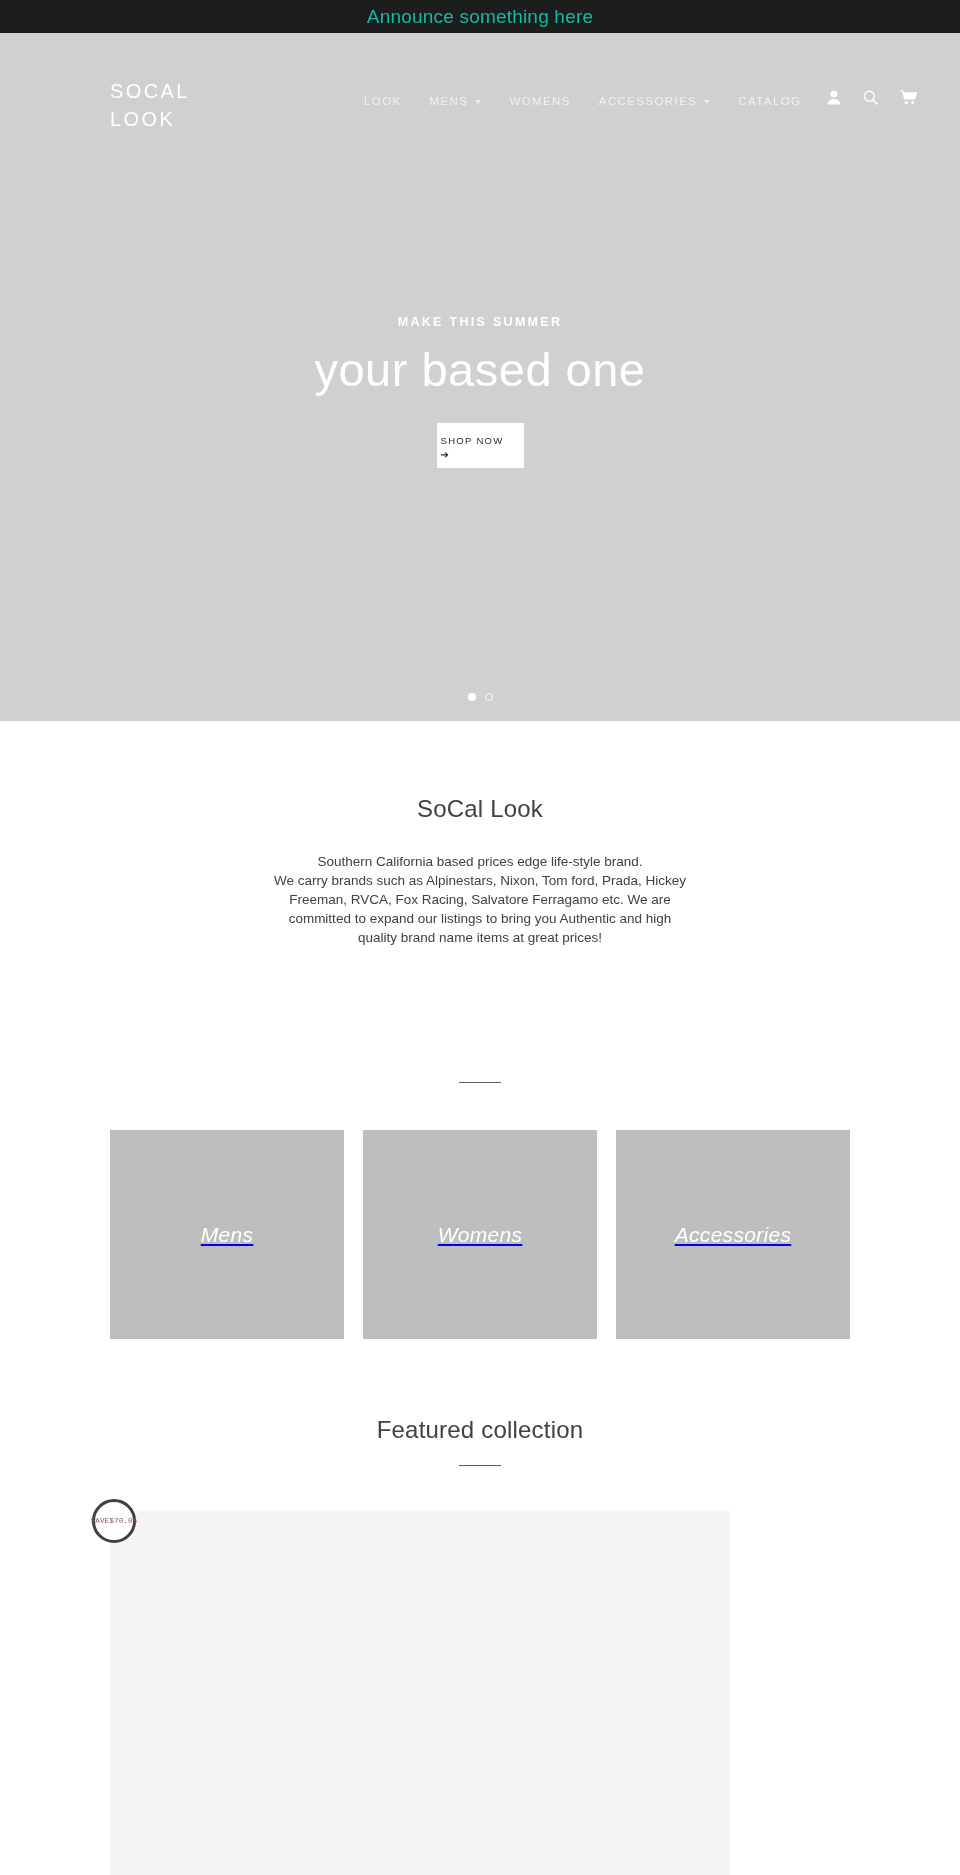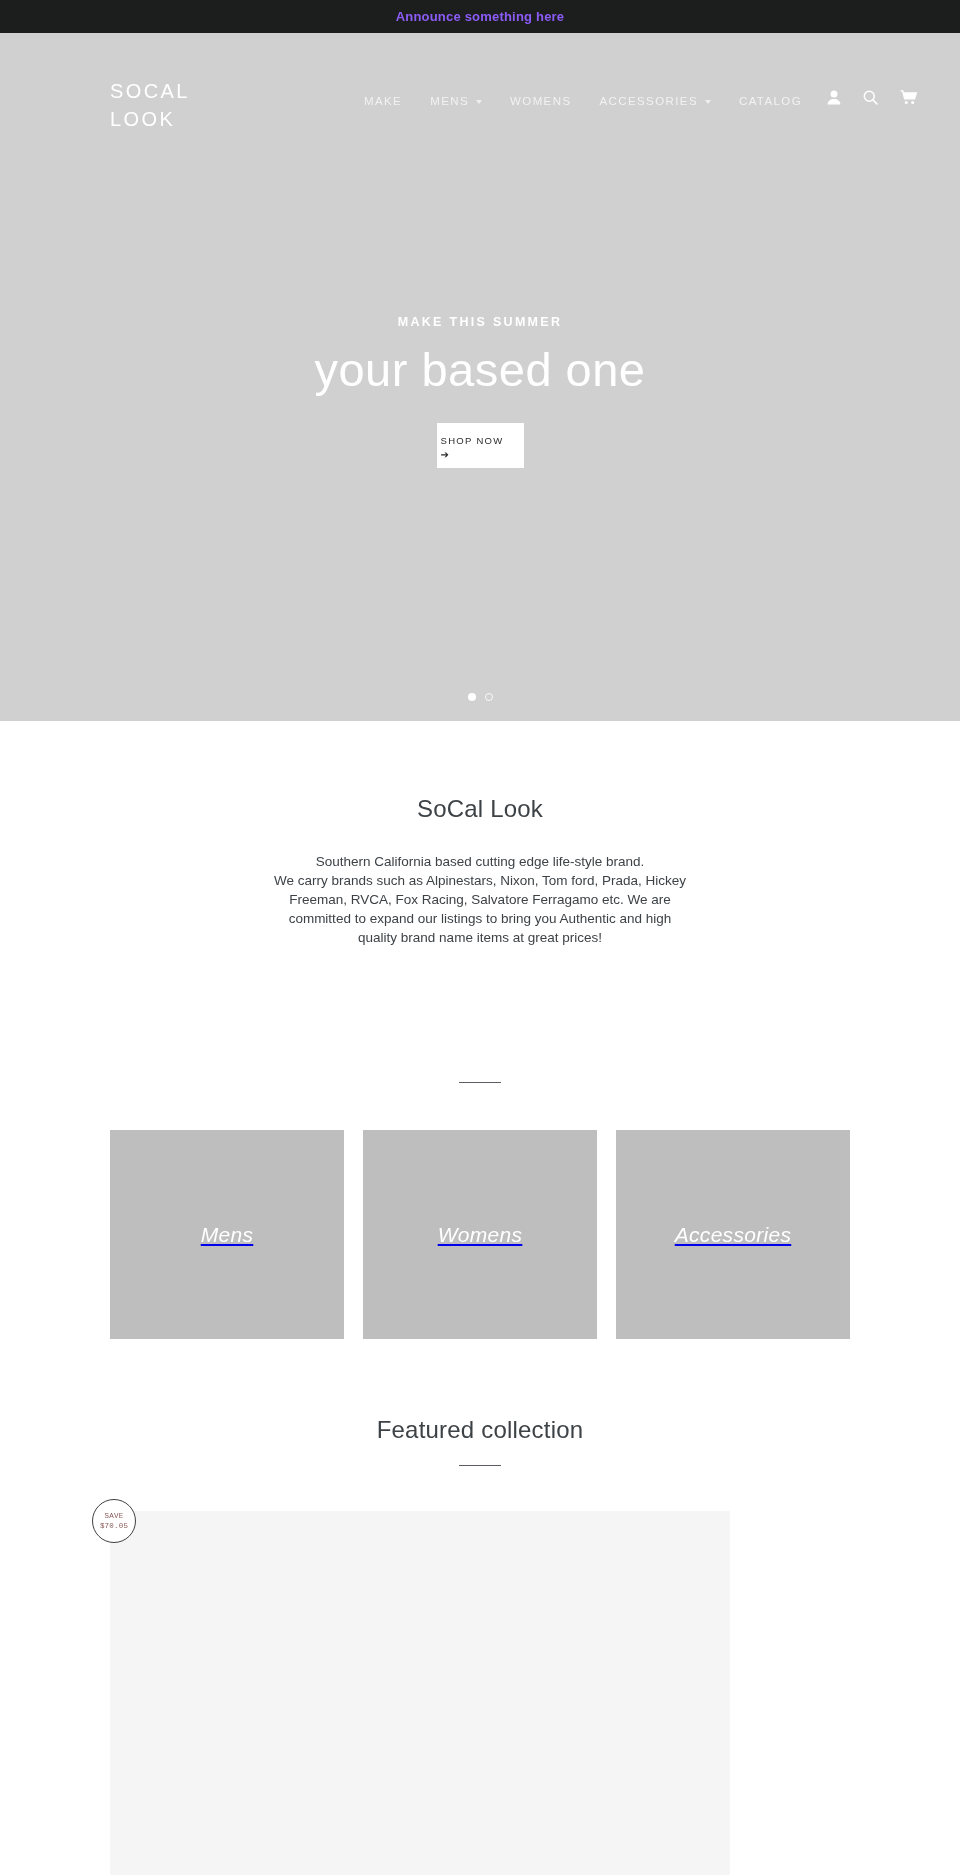--- a/index.html
+++ b/index.html
@@ -12,21 +12,21 @@
     overflow:hidden;
     -webkit-font-smoothing:antialiased;
   }
 
   
   .announce{
     height:33px; background:#1c1d1d;
     display:flex; align-items:center; justify-content:center;
   }
   .announce span{
-    color:#8b5cf6; font-size:13px; letter-spacing:.2px; font-weight:700;
+    color:#14b8a6; font-size:19px; letter-spacing:.2px; font-weight:400;
   }
 
   
   .hero{
     position:relative;
     height:688px;
     background:#d0d0d1;
   }
 
   .header{
@@ -151,44 +151,44 @@
   .featured-wrap{ padding-top:77px; }
   .featured-grid{ margin-top:45px; padding:0 110px; position:relative; }
   .product-card{ position:relative; }
   .product-media{
     width:620px; height:380px;
     background:#f5f5f5;
   }
   .save-badge{
     position:absolute; left:-18px; top:-12px;
     width:44px; height:44px;
-    border:1px solid #404040; border-radius:50%;
+    border:3px solid #404040; border-radius:50%;
     background:#ffffff;
-    display:flex; flex-direction:column; justify-content:center;
+    display:flex; flex-direction:row; align-items:center; justify-content:center;
     color:#8a5a5a;
     font-family:"Liberation Mono", monospace;
     font-size:7.5px; line-height:10px; letter-spacing:.2px;
     text-align:center;
   }
 </style>
 </head>
 <body>
 
 <div class="announce">
   <span>Announce something here</span>
 </div>
 
 <div class="hero">
 
   <div class="header">
     <div class="logo">SOCAL LOOK</div>
 
     <nav class="nav">
       <a href="#">
-        <span>MAKE</span>
+        <span>LOOK</span>
       </a>
       <a href="#">
         <span>MENS</span>
         <i class="caret"></i>
       </a>
       <a href="#">
         <span>WOMENS</span>
       </a>
       <a href="#">
         <span>ACCESSORIES</span>
@@ -233,21 +233,21 @@
   </div>
 
   <div class="dots">
     <span class="dot active"></span>
     <span class="dot idle"></span>
   </div>
 </div>
 
 <section class="rich">
   <h2>SoCal Look</h2>
-  <p>Southern California based cutting edge life-style brand.</p>
+  <p>Southern California based prices edge life-style brand.</p>
   <p class="second">We carry brands such as Alpinestars, Nixon, Tom ford, Prada, Hickey Freeman, RVCA, Fox Racing, Salvatore Ferragamo etc. We are committed to expand our listings to bring you Authentic and high quality brand name items at great prices!</p>
 </section>
 
 <section class="collections-wrap">
   <div class="sec-head">
     <div class="rule"></div>
   </div>
   <div class="collection-grid">
     <a class="coll-card" href="#">
       <span>Mens</span>

